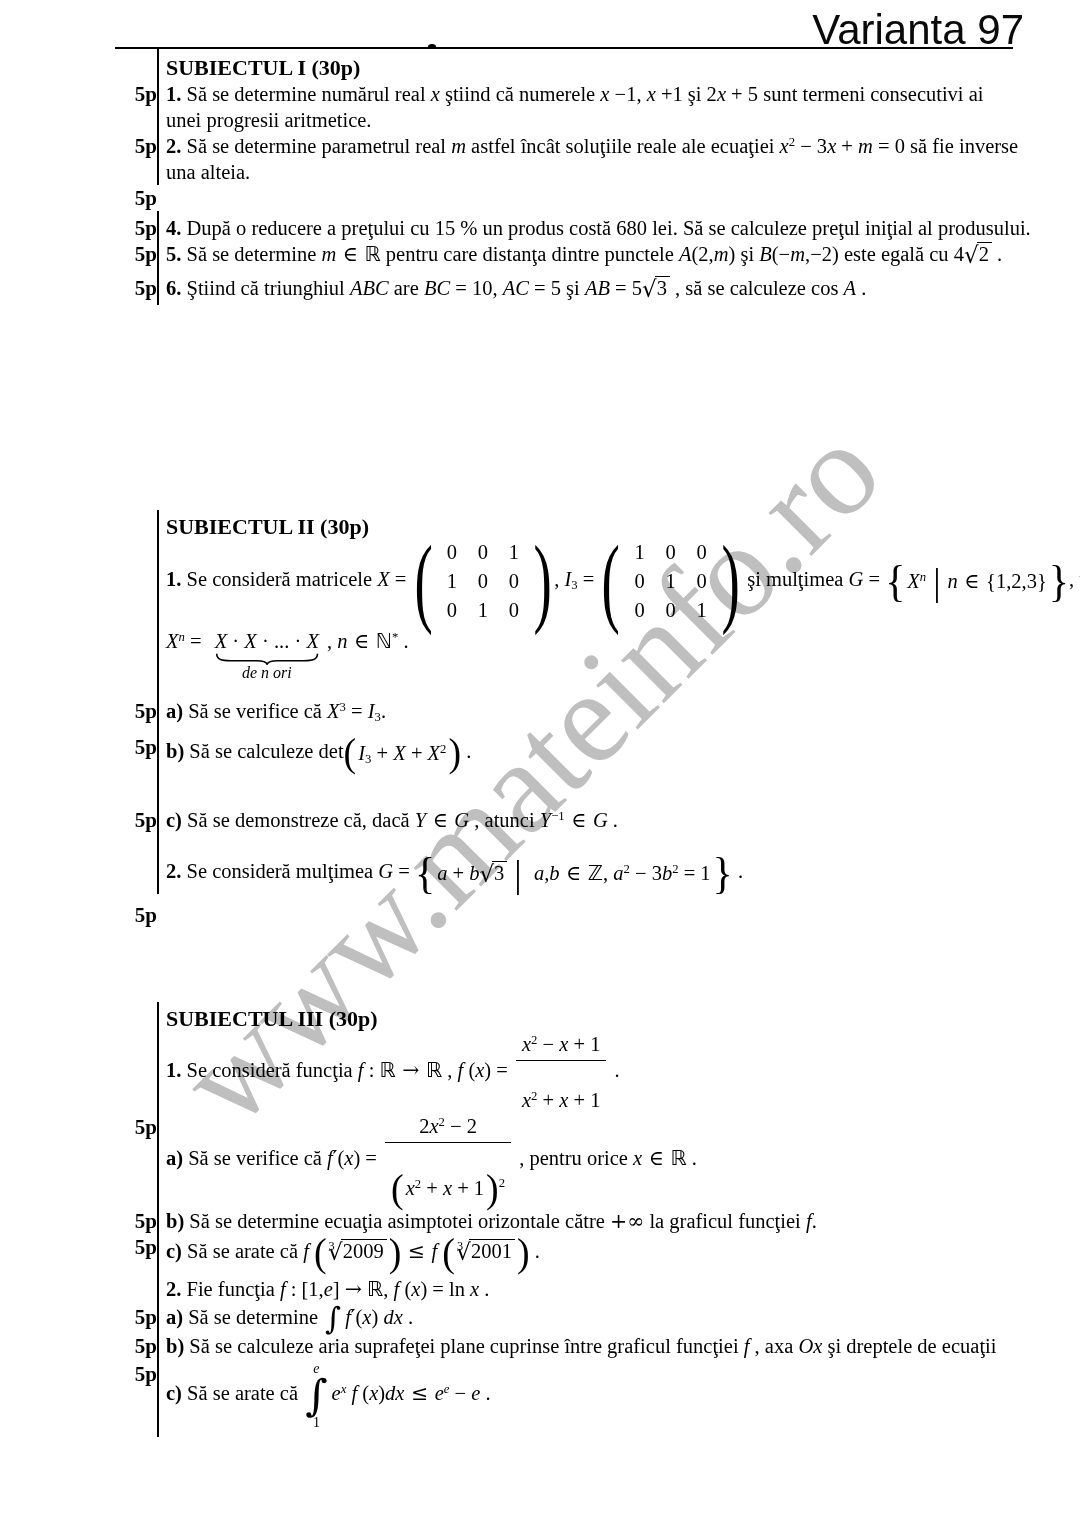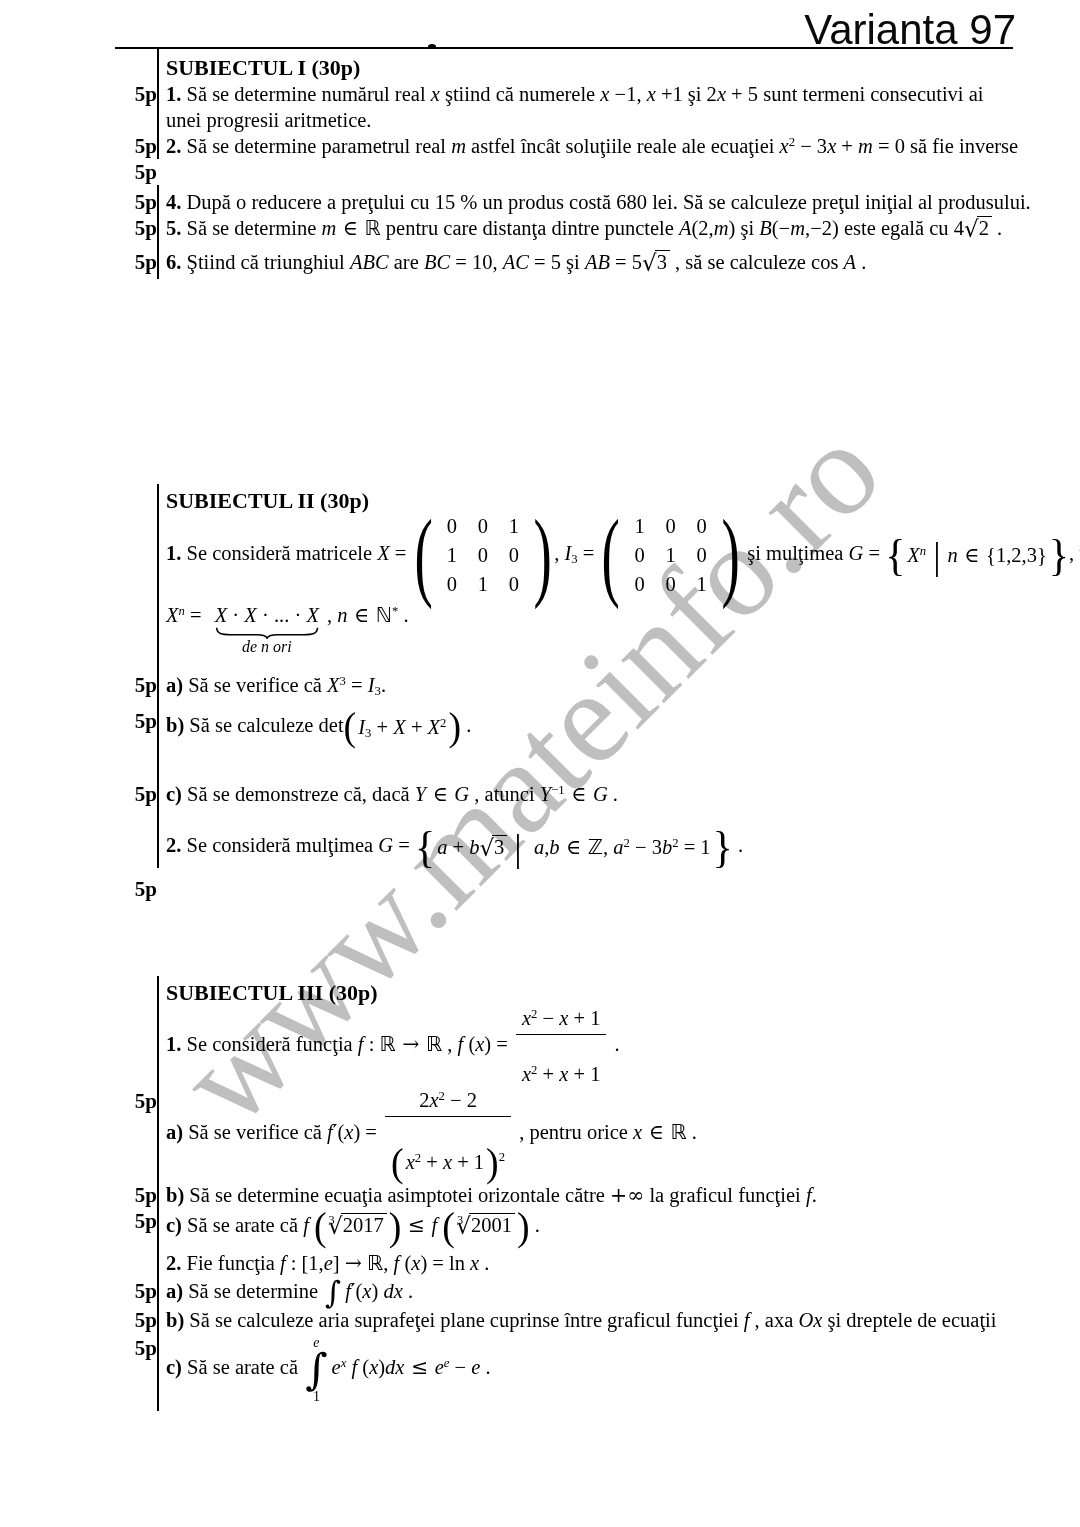--- a/index.html
+++ b/index.html
@@ -1,21 +1,21 @@
 <!DOCTYPE html>
 <html><head>
 <meta charset="utf-8">
 <style>
   html,body{margin:0;padding:0;background:#fff;}
   body{width:1080px;height:1527px;position:relative;overflow:hidden;
        font-family:"Liberation Serif","DejaVu Serif",serif;font-size:20.5px;color:#000;}
   .page{position:relative;width:1080px;height:1527px;}
 
   
-  .variant{position:absolute;top:6px;right:64px;z-index:2;
+  .variant{position:absolute;top:6px;right:56px;z-index:2;
            font-family:"Liberation Sans","DejaVu Sans",sans-serif;font-size:42px;color:#0a0a0a;white-space:nowrap;}
   .topline{position:absolute;top:47px;left:115px;width:898px;height:2px;background:#000;z-index:1;}
   .linedot{position:absolute;top:44px;left:428px;width:8px;height:5px;background:#000;border-radius:50%;z-index:1;}
 
   
   .watermark{position:absolute;top:700px;left:28px;width:1004px;height:150px;line-height:150px;
              text-align:center;transform:rotate(-45deg);font-size:132px;color:#bfbfbf;
              font-family:"Liberation Serif","DejaVu Serif",serif;white-space:nowrap;z-index:0;}
 
   
@@ -92,20 +92,21 @@
         <div class="pts">5p</div>
         <div class="content">
           <div class="line"><span class="b">1.</span> Să se determine numărul real <span class="i">x</span> ştiind că numerele <span class="i">x</span> −1, <span class="i">x</span> +1 şi 2<span class="i">x</span> + 5 sunt termeni consecutivi ai</div>
           <div class="line">unei progresii aritmetice.</div>
         </div>
       </div>
       <div class="row">
         <div class="pts">5p</div>
         <div class="content">
           <div class="line"><span class="b">2.</span> Să se determine parametrul real <span class="i">m</span> astfel încât soluţiile reale ale ecuaţiei <span class="i">x</span><span class="sup">2</span> − 3<span class="i">x</span> + <span class="i">m</span> = 0 să fie inverse</div>
+          <div class="line">una alteia.</div>
         </div>
       </div>
       <div class="row">
         <div class="pts">5p</div>
       </div>
       <div class="row g4">
         <div class="pts">5p</div>
         <div class="content">
           <div class="line"><span class="b">4.</span> După o reducere a preţului cu 15 % un produs costă 680 lei. Să se calculeze preţul iniţial al produsului.</div>
         </div>
@@ -246,21 +247,21 @@
         <div class="pts">5p</div>
         <div class="content">
           <div class="line"><span class="b">b)</span> Să se determine ecuaţia asimptotei orizontale către <span class="sym">+∞</span> la graficul funcţiei <span class="i">f</span>.</div>
         </div>
       </div>
       <div class="row">
         <div class="pts">5p</div>
         <div class="content">
           <div class="line"><span class="b">c)</span> Să se arate că <span class="i">f</span> <span class="bigw">
                 <span class="bigp">(</span>
-                <span class="bigc-inner"><span class="sqrt"><span class="ridx">3</span><span class="rs">√</span><span class="rb">2017</span></span></span>
+                <span class="bigc-inner"><span class="sqrt"><span class="ridx">3</span><span class="rs">√</span><span class="rb">2009</span></span></span>
                 <span class="bigp">)</span>
               </span><span class="sym"> ≤ </span><span class="i">f</span> <span class="bigw">
                 <span class="bigp">(</span>
                 <span class="bigc-inner"><span class="sqrt"><span class="ridx">3</span><span class="rs">√</span><span class="rb">2001</span></span></span>
                 <span class="bigp">)</span>
               </span> .</div>
         </div>
       </div>
       <div class="row g4">
         <div class="pts"></div>

